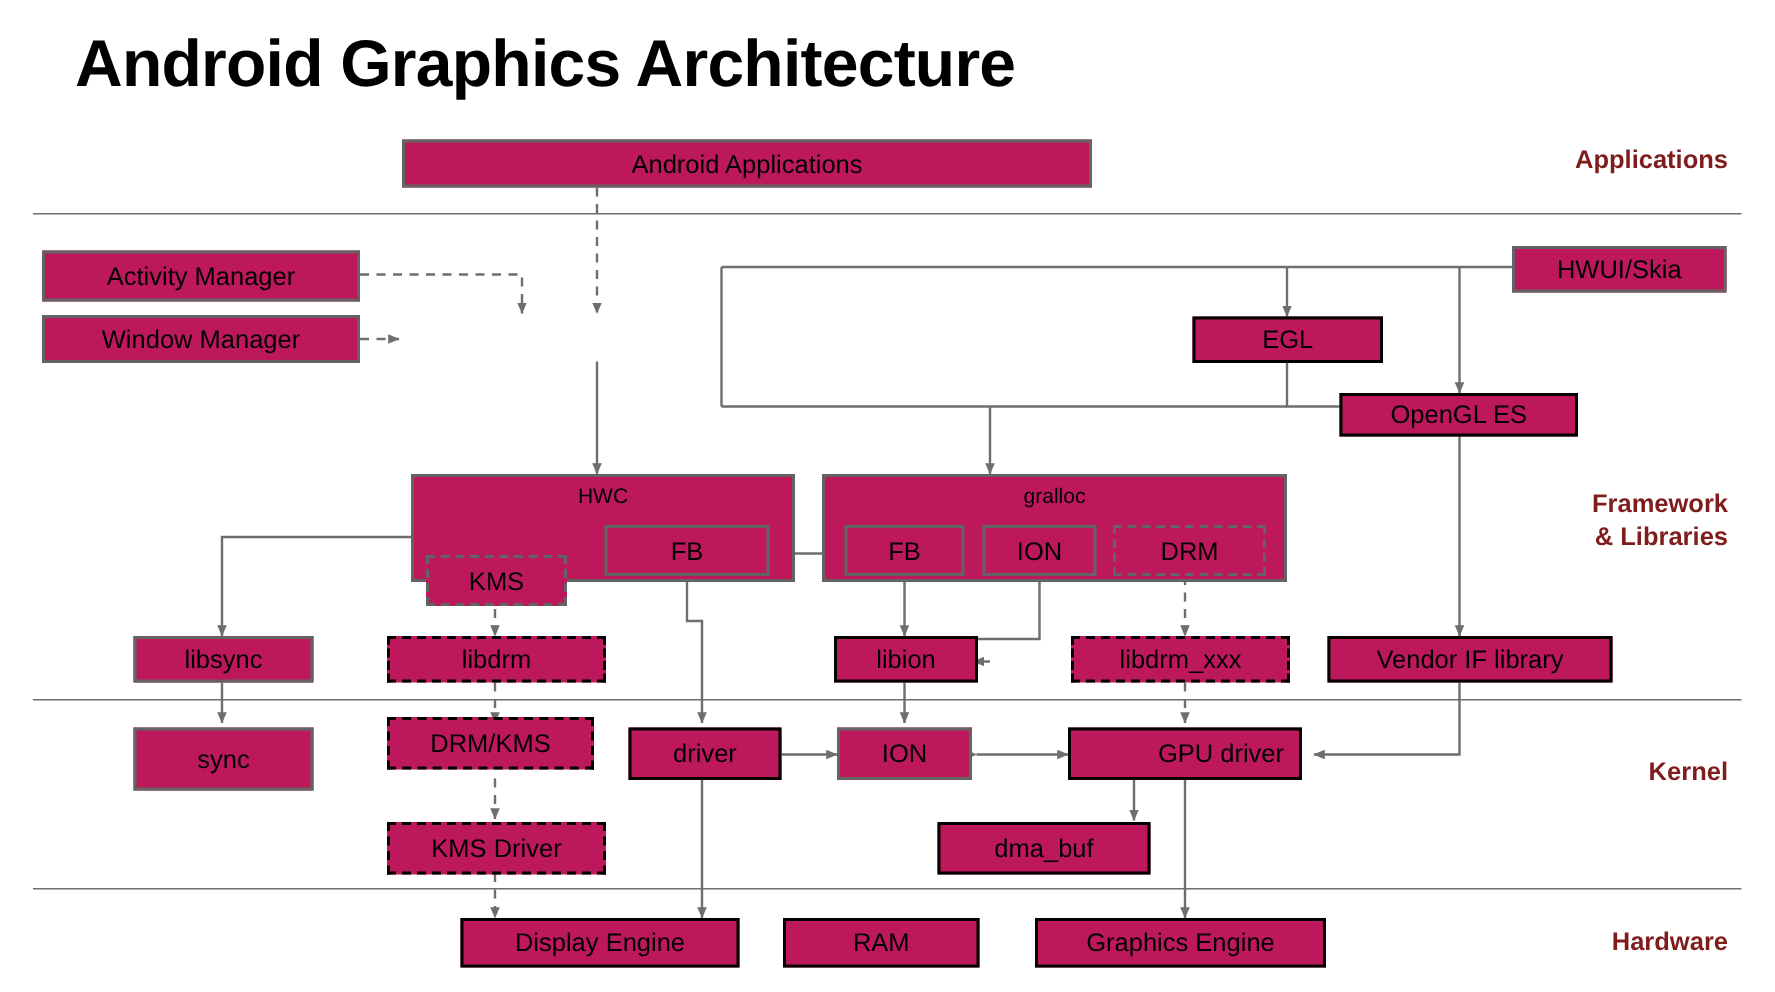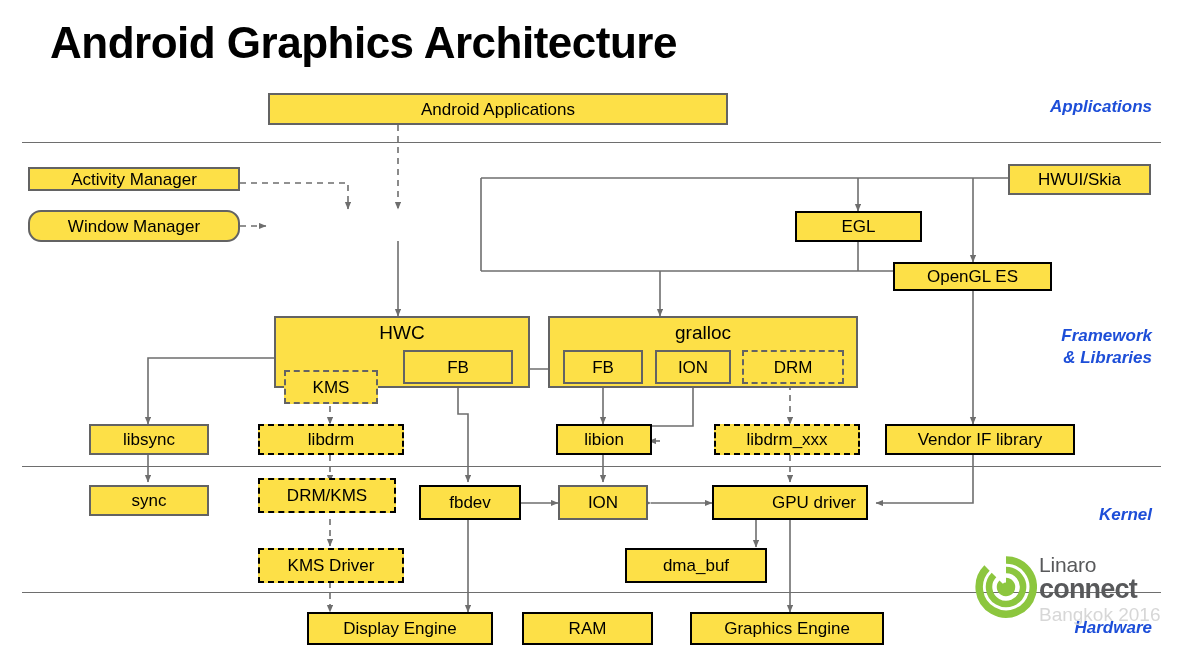--- a/index.html
+++ b/index.html
@@ -30,55 +30,54 @@
     white-space: nowrap;
     color: #000;
   }
   
   .section-label {
     position: absolute;
     font-size: 17px;
     font-weight: bold;
     text-align: right;
     line-height: 1.28;
-    color: #1d4ed8;
+    color: #7f1d1d;
     white-space: pre-line;
-    font-style: italic;
   }
   
   .divider {
     position: absolute;
     height: 0;
     border-top: 1px solid #6e6e6e;
   }
   
   .box {
     position: absolute;
     box-sizing: border-box;
-    background: #fde047;
+    background: #be185d;
     display: flex;
     align-items: center;
     justify-content: center;
     font-size: 17px;
     color: #000;
     text-align: center;
     white-space: nowrap;
     line-height: 1;
   }
   .box.solid-gray  { border: 2px solid #636363; }
   .box.solid-black { border: 2.4px solid #000000; }
   .box.dashed-gray { border: 2px dashed #636363; }
   .box.dashed-black{ border: 2.4px dashed #000000; }
   .box.group {
     align-items: flex-start;
     justify-content: center;
     padding-top: 5px;
   }
   .box.group > .group-title {
-    font-size: 19px;
+    font-size: 14px;
   }
   .box.inner { font-size: 17px; }
 
   
   #wires {
     position: absolute;
     left: 0; top: 0;
     width: 1183px;
     height: 661px;
     pointer-events: none;
@@ -204,23 +203,23 @@
 
       <path d="M468,519 L468,612" marker-end="url(#ah)"></path>
 
       <path d="M790,519 L790,612" marker-end="url(#ah)"></path>
 
     </g>
   </svg>
 
   <div class="box solid-gray" style="left:268px; top:93px; width:460px; height:32px;">Android Applications</div>
 
-  <div class="box solid-gray" style="left:28px; top:167px; width:212px; height:24px;">Activity Manager</div>
-
-  <div class="box solid-gray" style="left:28px; top:210px; width:212px; height:32px;border-radius:13px;">Window Manager</div>
+  <div class="box solid-gray" style="left:28px; top:167px; width:212px; height:34px;">Activity Manager</div>
+
+  <div class="box solid-gray" style="left:28px; top:210px; width:212px; height:32px;">Window Manager</div>
 
 
   <div class="box solid-gray" style="left:1008px; top:164px; width:143px; height:31px;">HWUI/Skia</div>
 
   <div class="box solid-black" style="left:795px; top:211px; width:127px; height:31px;">EGL</div>
 
   <div class="box solid-black" style="left:893px; top:262px; width:159px; height:29px;">OpenGL ES</div>
 
   <div class="box group solid-gray" style="left:274px; top:316px; width:256px; height:72px;">
     <span class="group-title">HWC</span>
@@ -238,49 +237,34 @@
   <div class="box solid-gray" style="left:89px; top:424px; width:120px; height:31px;">libsync</div>
 
   <div class="box dashed-black" style="left:258px; top:424px; width:146px; height:31px;">libdrm</div>
 
   <div class="box solid-black" style="left:556px; top:424px; width:96px; height:31px;">libion</div>
 
   <div class="box dashed-black" style="left:714px; top:424px; width:146px; height:31px;">libdrm_xxx</div>
 
   <div class="box solid-black" style="left:885px; top:424px; width:190px; height:31px;">Vendor IF library</div>
 
-  <div class="box solid-gray" style="left:89px; top:485px; width:120px; height:31px;">sync</div>
+  <div class="box solid-gray" style="left:89px; top:485px; width:120px; height:42px;">sync</div>
 
   <div class="box dashed-black" style="left:258px; top:478px; width:138px; height:35px;">DRM/KMS</div>
 
-  <div class="box solid-black" style="left:419px; top:485px; width:102px; height:35px;">fbdev</div>
+  <div class="box solid-black" style="left:419px; top:485px; width:102px; height:35px;">driver</div>
 
   <div class="box solid-gray" style="left:558px; top:485px; width:90px; height:35px;">ION</div>
 
   <div class="box solid-black" style="left:712px; top:485px; width:156px; height:35px;padding-left:48px;">GPU driver</div>
 
   <div class="box dashed-black" style="left:258px; top:548px; width:146px; height:35px;">KMS Driver</div>
 
   <div class="box solid-black" style="left:625px; top:548px; width:142px; height:35px;">dma_buf</div>
 
   <div class="box solid-black" style="left:307px; top:612px; width:186px; height:33px;">Display Engine</div>
 
   <div class="box solid-black" style="left:522px; top:612px; width:131px; height:33px;">RAM</div>
 
   <div class="box solid-black" style="left:690px; top:612px; width:194px; height:33px;">Graphics Engine</div>
 
-  <div id="logo">
-    <svg id="logo-mark" width="62" height="62" viewBox="0 0 62 62" xmlns="http://www.w3.org/2000/svg">
-      <g fill="none" stroke="#8cc63e">
-        <path d="M31 4 A27 27 0 1 1 12 12" stroke-width="7.5" stroke-linecap="butt"></path>
-        <path d="M31 14 A17 17 0 1 1 19 19" stroke-width="6.5" stroke-linecap="butt"></path>
-        <path d="M31 24.5 A6.5 6.5 0 1 1 26.4 26.4" stroke-width="5.5" stroke-linecap="butt"></path>
-      </g>
-      <circle cx="31" cy="31" r="4.6" fill="#8cc63e"></circle>
-    </svg>
-    <div id="logo-text">
-      <div id="logo-linaro">Linaro</div>
-      <div id="logo-connect">connect</div>
-      <div id="logo-city">Bangkok 2016</div>
-    </div>
-  </div>
 
 </div>
 
 </body></html>

